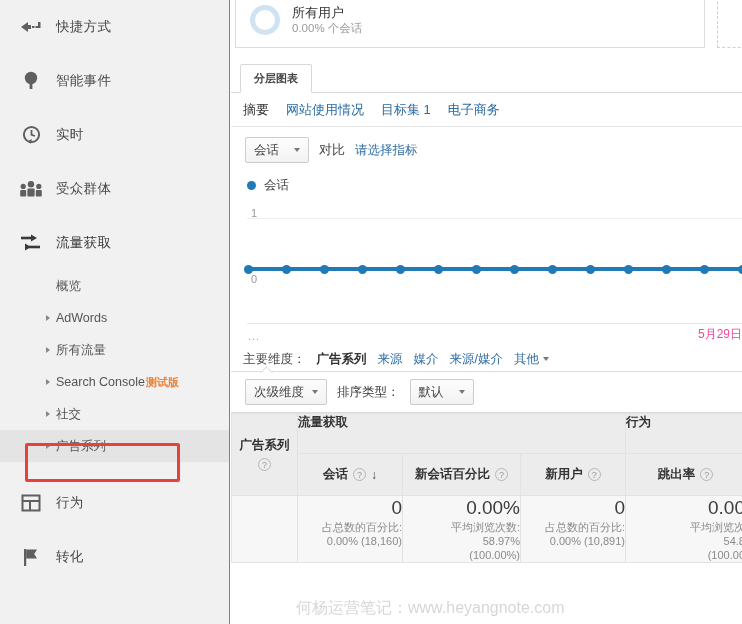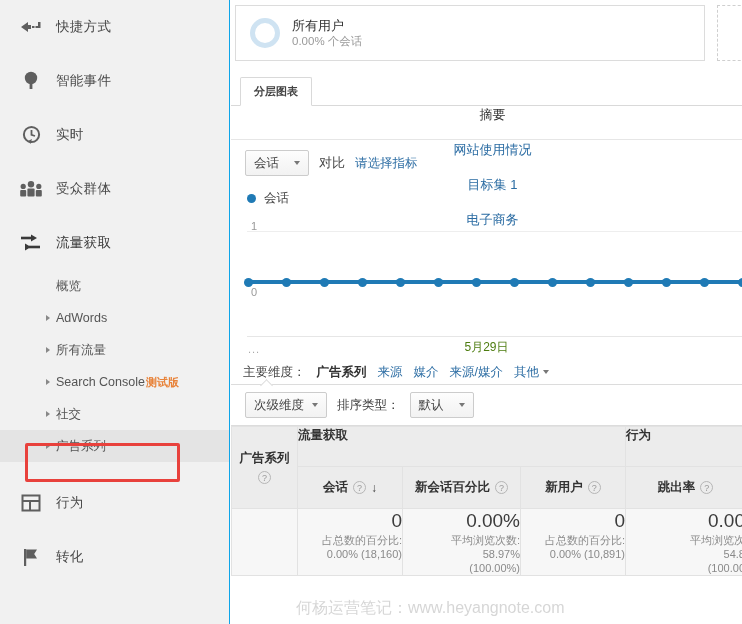--- a/index.html
+++ b/index.html
@@ -84,21 +84,20 @@
     width: 511px; height: 624px;
     background: #fff;
     overflow: hidden;
   }
 
   
   .segment-bar {
     position: relative;
     height: 56px;
     padding: 0 21px;
-    margin-top: 13px;
   }
   .segment-card {
     position: absolute;
     left: 4px; top: -8px;
     width: 470px; height: 56px;
     border: 1px solid #dcdcdc;
     background: #fff;
     display: flex; align-items: center;
     padding-left: 14px;
   }
@@ -136,21 +135,20 @@
     border-bottom: 1px solid #fff;
     border-radius: 2px 2px 0 0;
   }
 
   .subtabs {
     display: flex; align-items: center;
     height: 34px;
     padding-left: 12px;
     gap: 17px;
     border-bottom: 1px solid #e6e6e6;
-    flex-direction: column;
   }
   .subtab { font-size: 13px; color: #2b6ca3; cursor: pointer; }
   .subtab.active { color: #333; }
 
   
   .chart-controls {
     display: flex; align-items: center;
     height: 46px;
     padding-left: 14px;
     gap: 10px;
@@ -222,22 +220,22 @@
   .x-axis {
     position: absolute; left: 16px; right: 0; bottom: 22px;
     border-top: 1px solid #e6e6e6;
   }
   .x-dots {
     position: absolute; left: 17px; bottom: 4px;
     font-size: 11px; color: #aaa; letter-spacing: 1px;
   }
   .x-label {
     position: absolute; left: 0; right: 0; bottom: 3px;
-    text-align: center;
-    font-size: 12px; color: #4d7c0f;
+    text-align: right;
+    font-size: 12px; color: #ec4899;
   }
 
   
   .dim-row {
     display: flex; align-items: center;
     height: 26px;
     padding-left: 12px;
     gap: 11px;
     font-size: 12.5px;
     position: relative;

